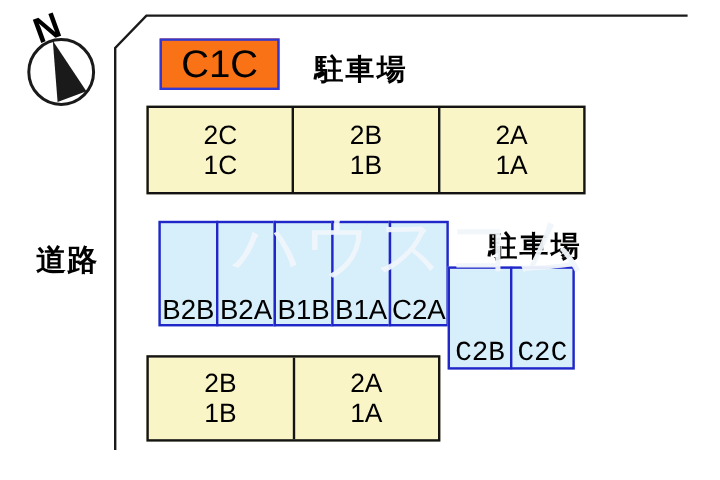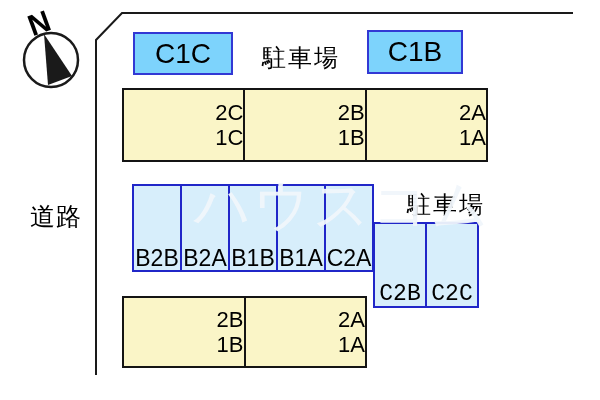--- a/index.html
+++ b/index.html
@@ -2,43 +2,43 @@
 <html><head>
 <meta charset="utf-8">
 <style>
   html,body { margin:0; padding:0; background:#ffffff; }
   .stage {
     position:relative; width:600px; height:400px; background:#ffffff;
     font-family:"Liberation Sans","DejaVu Sans",sans-serif; overflow:hidden; color:#000;
   }
   .svg-layer { position:absolute; left:0; top:0; width:600px; height:400px; }
 
-  .area-label { position:absolute; font-weight:normal; white-space:nowrap; z-index:10; }
+  .area-label { position:absolute; font-weight:bold; white-space:nowrap; z-index:10; }
   #road-label          { left:30px;  top:200px; font-size:25px; letter-spacing:1px; }
   #parking-label-top   { left:262px; top:42px;  font-size:24px; letter-spacing:2px; }
   #parking-label-right { left:407px; top:189px; font-size:24px; letter-spacing:2px; }
 
   .carport {
     position:absolute; box-sizing:border-box;
-    background:#7dd3fc; border:2px solid #3238d4;
+    background:#f97316; border:2px solid #3238d4;
     display:flex; align-items:center; justify-content:center;
-    font-size:28px; z-index:5;
+    font-size:32px; z-index:5;
   }
   #carport-c1c { left:133px; top:32px; width:100px; height:43px; }
   #carport-c1b { left:367px; top:30px; width:96px;  height:44px; }
 
   .building {
     position:absolute; box-sizing:border-box; display:flex;
     background:#faf5c7; border:2px solid #141414; z-index:5;
   }
   #building-top    { left:122px; top:88px;  width:366px; height:74px; }
   #building-bottom { left:122px; top:296px; width:245px; height:72px; }
   .unit {
     flex:1 1 0; display:flex; flex-direction:column;
-    align-items:flex-end; justify-content:center;
+    align-items:center; justify-content:center;
     border-left:2px solid #141414; font-size:22px; line-height:25px;
   }
   .unit:first-child { border-left:none; }
 
   .stall-row { position:absolute; display:flex; z-index:5; }
   #stalls-middle { left:132px; top:184px; height:88px;text-align:right; }
   #stalls-right  { left:373px; top:222px; height:86px; }
   .stall {
     box-sizing:border-box; background:#d7eefb; border:2px solid #2026c8;
     margin-left:-2px; display:flex; align-items:flex-end; justify-content:center;
@@ -69,21 +69,20 @@
   </svg>
 
   <div class="area-label" id="road-label">道路</div>
 
   <div class="area-label" id="parking-label-top">駐車場</div>
 
   <div class="area-label" id="parking-label-right">駐車場</div>
 
   <div class="carport" id="carport-c1c">C1C</div>
 
-  <div class="carport" id="carport-c1b">C1B</div>
 
   <div class="building" id="building-top">
     <div class="unit">
       <span>2C</span>
       <span>1C</span>
     </div>
     <div class="unit">
       <span>2B</span>
       <span>1B</span>
     </div>

